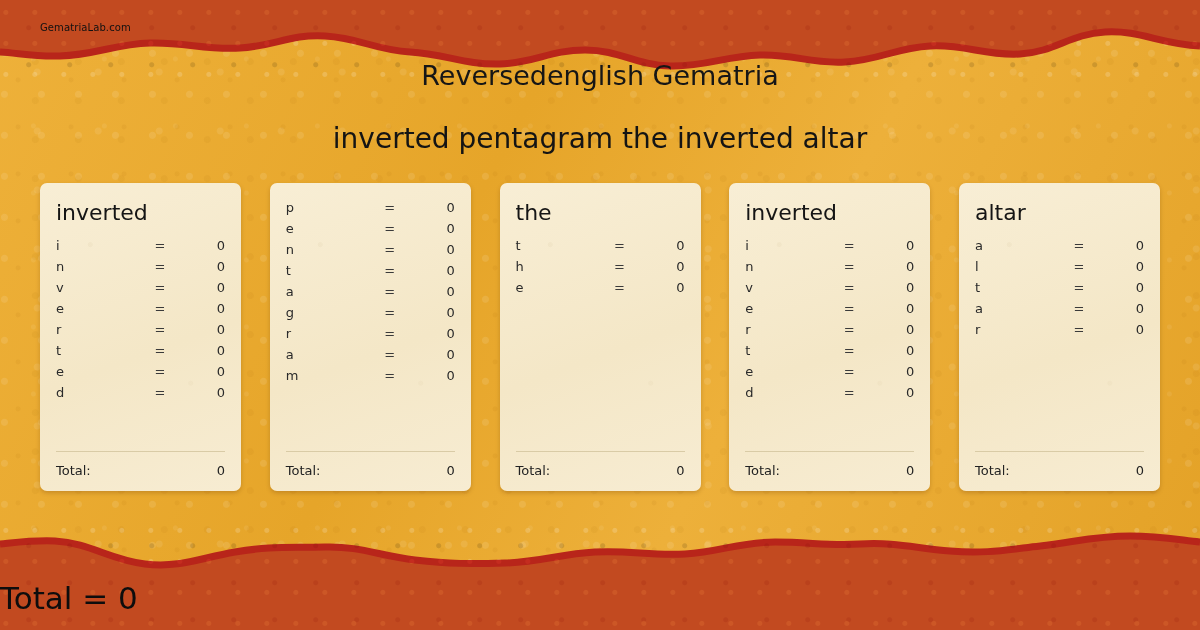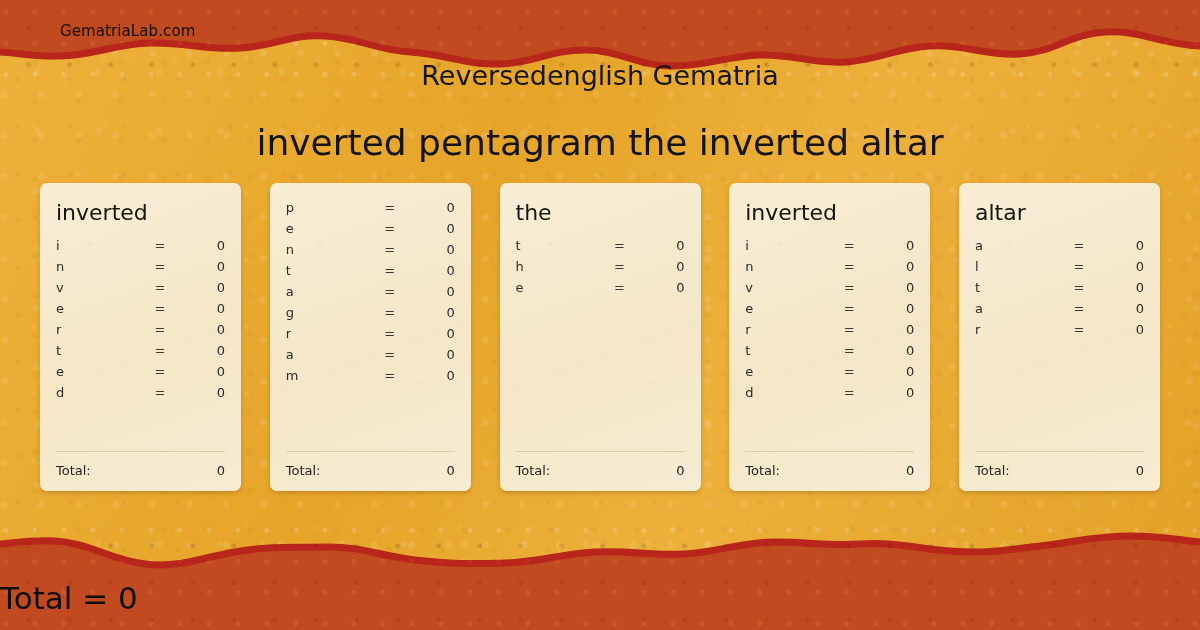--- a/index.html
+++ b/index.html
@@ -34,33 +34,32 @@
     mix-blend-mode:overlay;opacity:.35;
     background:
       radial-gradient(circle at 20% 40%, rgba(255,255,255,.5) 0 2px, transparent 3px),
       radial-gradient(circle at 70% 75%, rgba(0,0,0,.35) 0 2px, transparent 3px);
     background-size:29px 31px,41px 37px;
   }
 
   
   .logo{
     position:absolute;left:40px;top:22px;z-index:6;
-    font-size:15px;color:#111;letter-spacing:.1px;
+    font-size:10px;color:#111;letter-spacing:.1px;
     font-family:"DejaVu Sans", sans-serif;
-    margin-left:20px;
   }
 
   
   .title{
     position:absolute;top:60px;left:0;width:1200px;z-index:5;
     text-align:center;font-size:27px;color:#161616;
   }
   .subtitle{
     position:absolute;top:122px;left:0;width:1200px;z-index:5;
-    text-align:center;font-size:36px;color:#141414;
+    text-align:center;font-size:28px;color:#141414;
   }
 
   
   .cards{
     position:absolute;left:40px;top:183px;width:1120px;height:308px;z-index:5;
     display:flex;justify-content:space-between;border-radius:9px;
   }
   .card{
     width:201px;height:308px;box-sizing:border-box;
     background:

